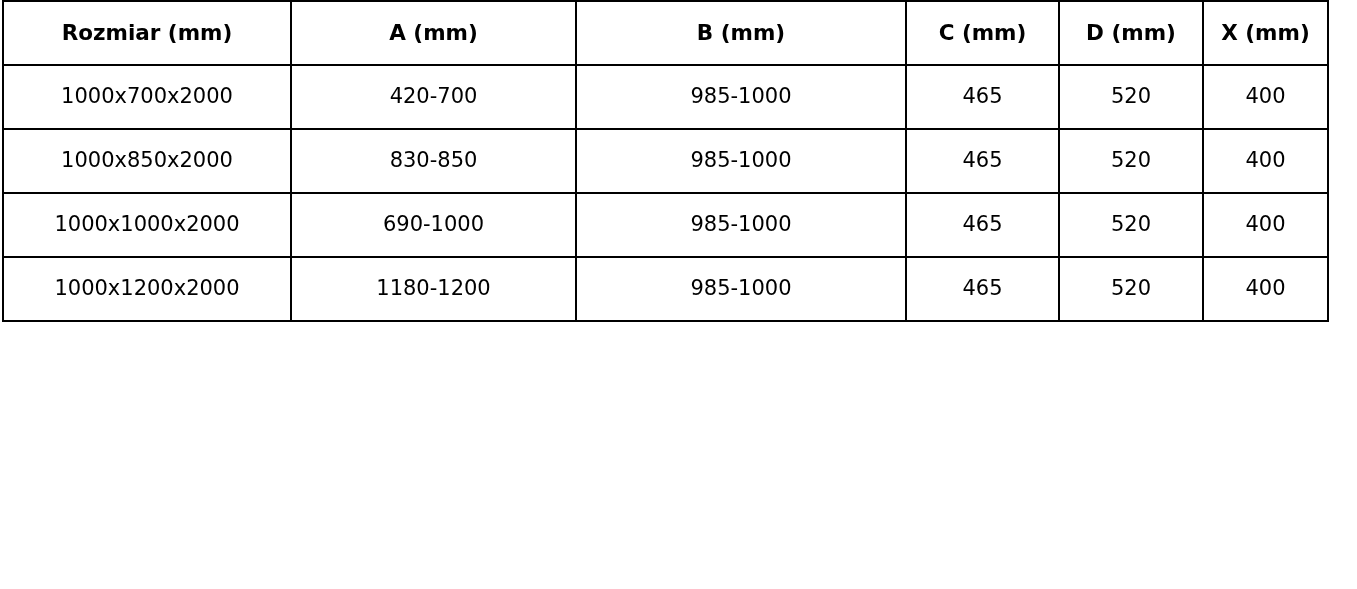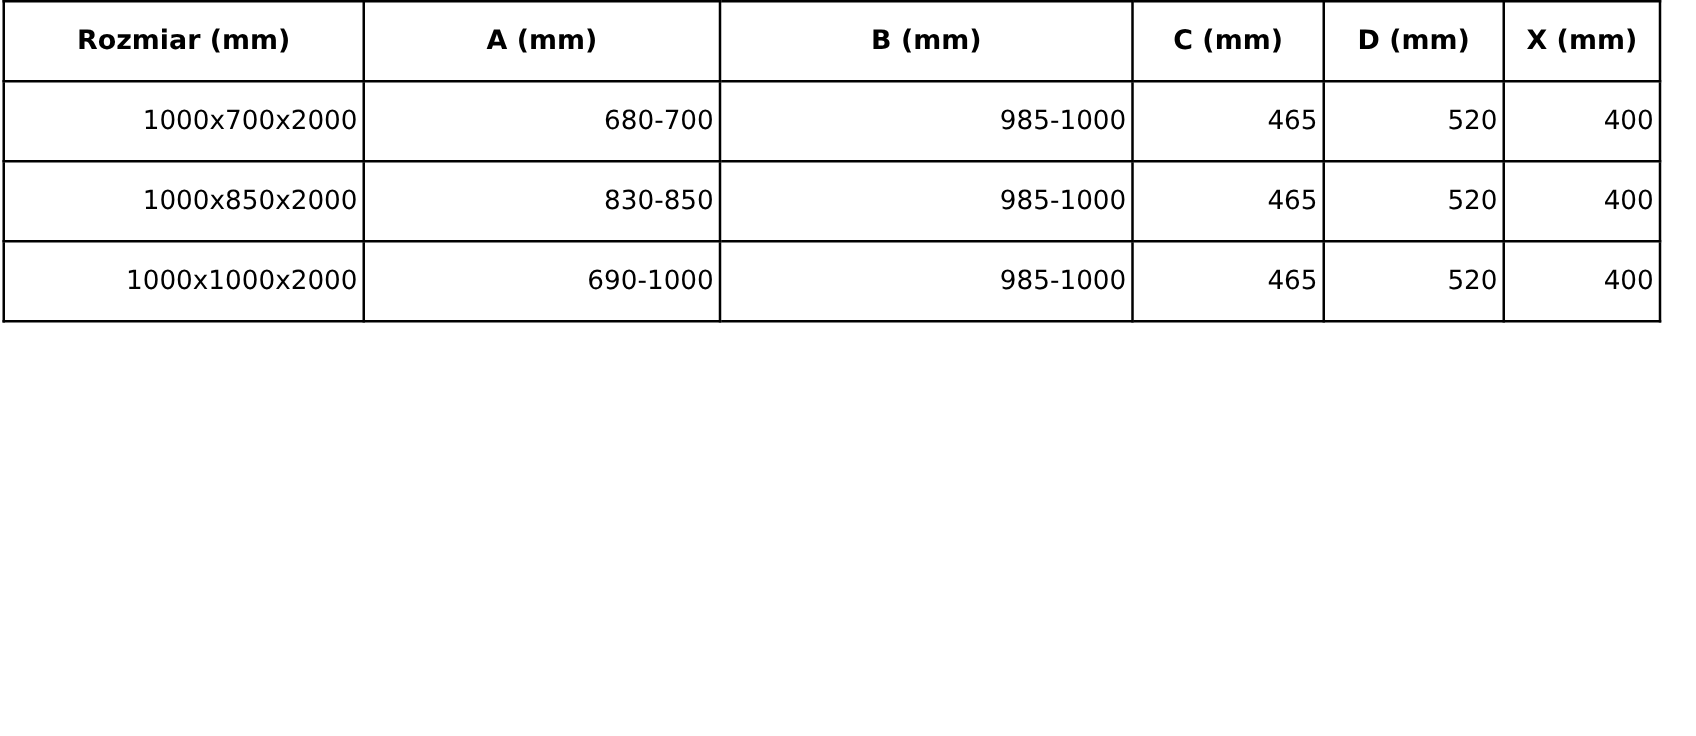--- a/index.html
+++ b/index.html
@@ -35,21 +35,20 @@
     font-size: 21px;
     line-height: 1.1;
     white-space: nowrap;
   }
   table.dim-table th {
     font-weight: bold;
     font-size: 21.5px;
   }
   table.dim-table td {
     font-weight: normal;
-    text-align: right;
   }
   
   col.c0 { width: 288px; }
   col.c1 { width: 285px; }
   col.c2 { width: 330px; }
   col.c3 { width: 153px; }
   col.c4 { width: 144px; }
   col.c5 { width: 125px; }
 </style>
 </head>
@@ -71,21 +70,21 @@
         <th>A (mm)</th>
         <th>B (mm)</th>
         <th>C (mm)</th>
         <th>D (mm)</th>
         <th>X (mm)</th>
       </tr>
     </thead>
     <tbody>
       <tr>
         <td>1000x700x2000</td>
-        <td>680-700</td>
+        <td>420-700</td>
         <td>985-1000</td>
         <td>465</td>
         <td>520</td>
         <td>400</td>
       </tr>
       <tr>
         <td>1000x850x2000</td>
         <td>830-850</td>
         <td>985-1000</td>
         <td>465</td>
@@ -93,15 +92,23 @@
         <td>400</td>
       </tr>
       <tr>
         <td>1000x1000x2000</td>
         <td>690-1000</td>
         <td>985-1000</td>
         <td>465</td>
         <td>520</td>
         <td>400</td>
       </tr>
+      <tr>
+        <td>1000x1200x2000</td>
+        <td>1180-1200</td>
+        <td>985-1000</td>
+        <td>465</td>
+        <td>520</td>
+        <td>400</td>
+      </tr>
     </tbody>
   </table>
 </div>
 
 </body></html>

